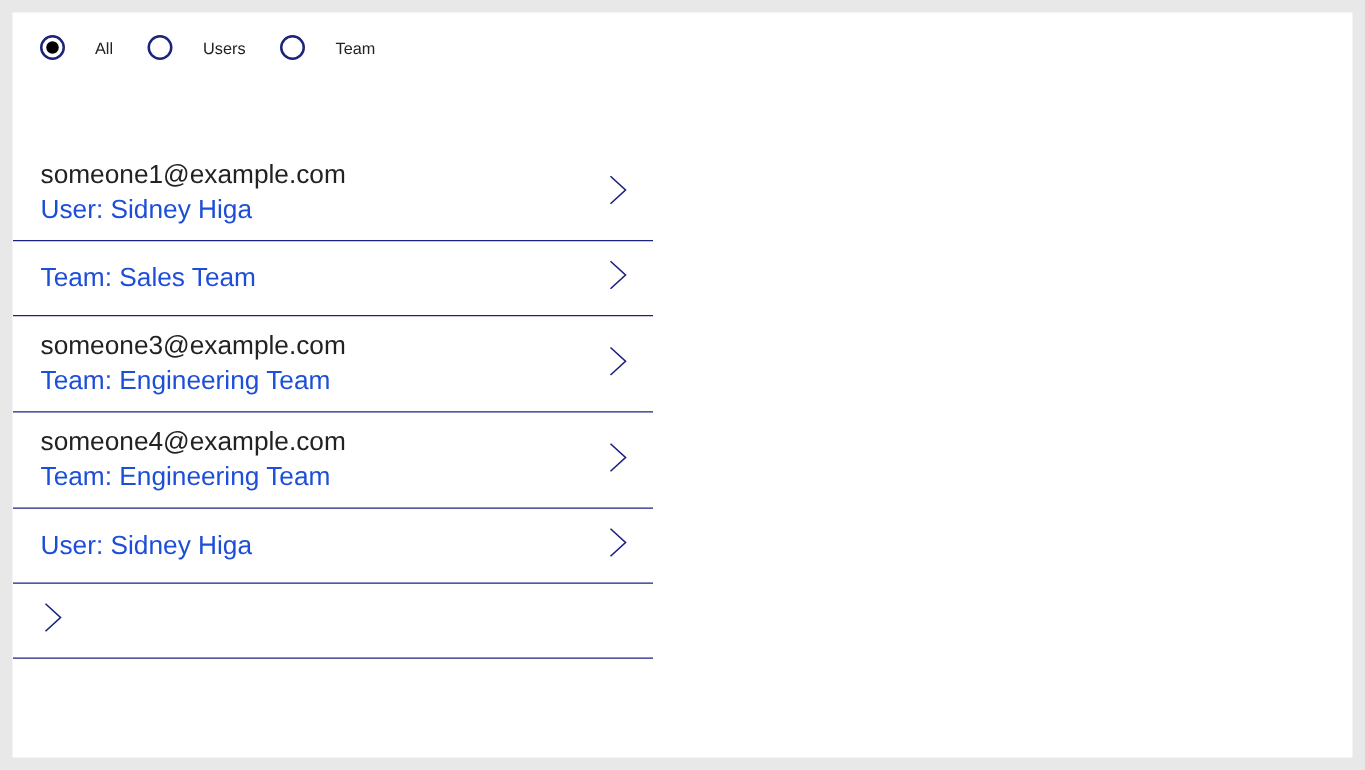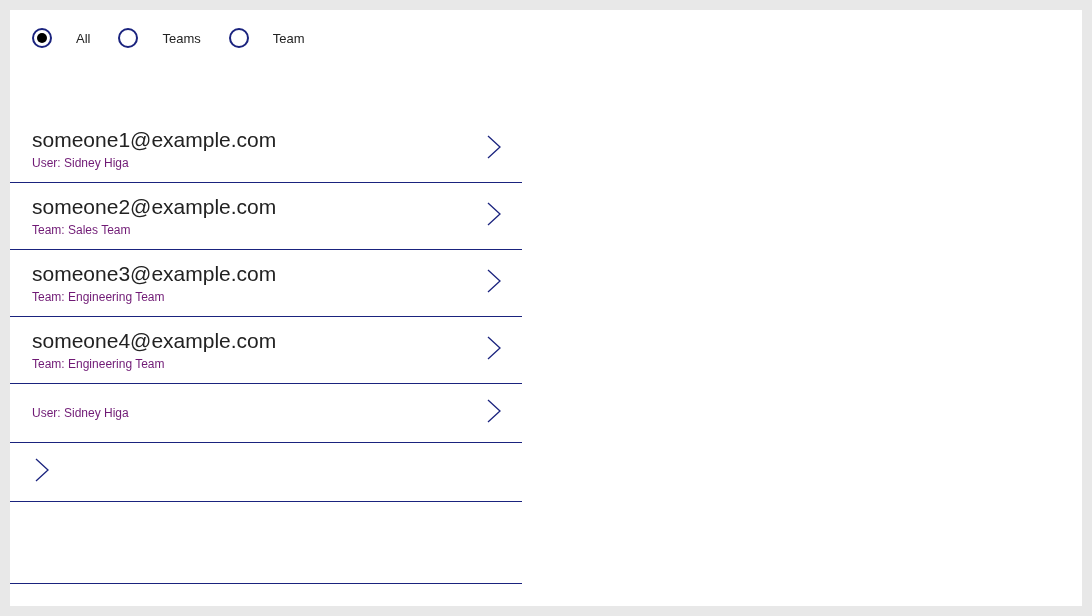--- a/index.html
+++ b/index.html
@@ -93,22 +93,22 @@
     flex-direction: column;
     gap: 4px;
   }
   .item-email {
     font-size: 21px;
     color: #222;
     font-weight: 400;
     text-align: center;
   }
   .item-sub {
-    font-size: 12px;
-    color: #701a75;
+    font-size: 21px;
+    color: #1d4ed8;
     font-weight: 400;
   }
   .chevron {
     flex-shrink: 0;
   }
   .chevron svg {
     width: 20px;
     height: 30px;
     stroke: #1a237e;
     stroke-width: 1.3;
@@ -131,21 +131,21 @@
       <span class="radio-circle">
         <span class="radio-inner"></span>
       </span>
       <span class="radio-label">All</span>
     </div>
 
     <div class="radio-option">
       <span class="radio-circle">
         
       </span>
-      <span class="radio-label">Teams</span>
+      <span class="radio-label">Users</span>
     </div>
 
     <div class="radio-option">
       <span class="radio-circle">
         
       </span>
       <span class="radio-label">Team</span>
     </div>
 
   </div>
@@ -159,21 +159,20 @@
       </div>
       <span class="chevron">
         <svg viewBox="0 0 20 30">
             <polyline points="4,4 16,15 4,26"></polyline>
           </svg>
       </span>
     </div>
 
     <div class="list-item">
       <div class="item-text">
-        <span class="item-email">someone2@example.com</span>
         <span class="item-sub">Team: Sales Team</span>
       </div>
       <span class="chevron">
         <svg viewBox="0 0 20 30">
             <polyline points="4,4 16,15 4,26"></polyline>
           </svg>
       </span>
     </div>
 
     <div class="list-item">

